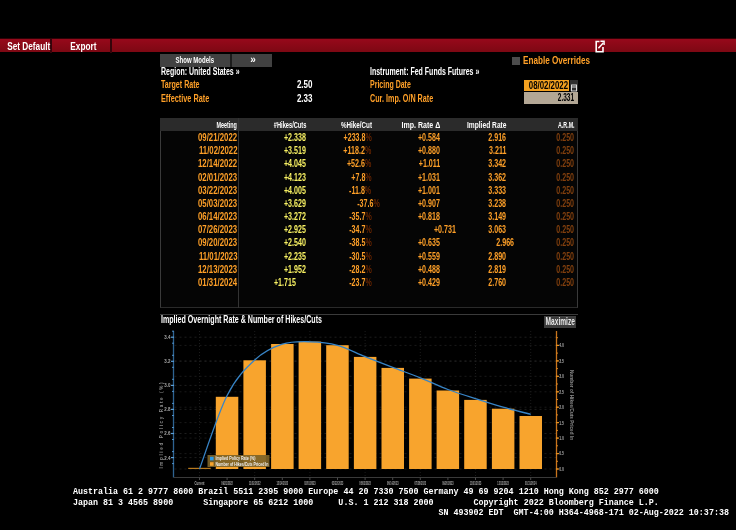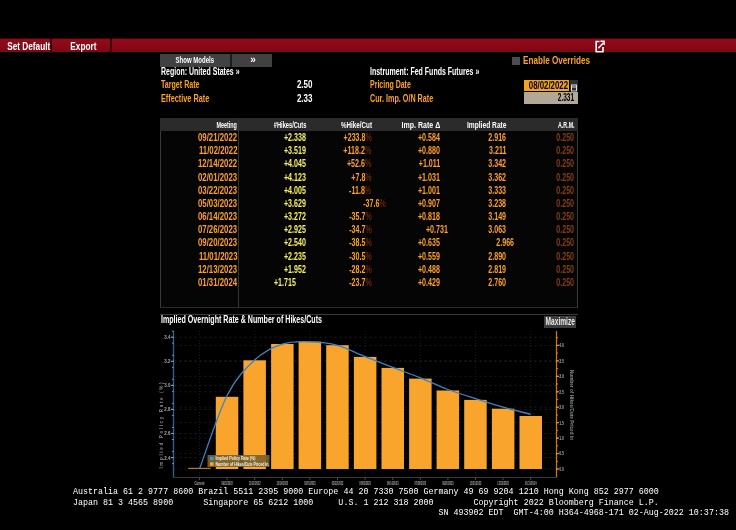--- a/index.html
+++ b/index.html
@@ -9,21 +9,21 @@
 .cc { display:inline-block; transform-origin:50% 50%; white-space:pre; }
 .redbar { position:absolute; left:0; top:38px; width:736px; height:14px;
   background:linear-gradient(#97091b,#7d0813); border-top:1px solid #2e0206; }
 .tab { position:absolute; top:0; height:14px; line-height:14px; text-align:center;
   color:#fff; font-size:11px; border-right:2px solid #35040a; }
 .lbl { position:absolute; height:13px; line-height:13px; font-size:10px; }
 .orange { color:#ffa028; }
 .white { color:#fff;text-align:right; }
 .cell { position:absolute; width:100px; text-align:right; }
 .trow { position:absolute; left:0; top:0; width:736px; height:13.17px; line-height:13.17px; font-size:10px; font-weight:bold; }
-.mono { position:absolute; font-family:"Liberation Mono",monospace; font-size:8.35px; font-weight:normal; color:#fff; white-space:pre; line-height:10.6px; }
+.mono { position:absolute; font-family:"Liberation Mono",monospace; font-size:8.35px; font-weight:bold; color:#fff; white-space:pre; line-height:10.6px; }
 </style></head><body>
 
 <div class="redbar">
   <div class="tab" style="left:0;width:52px"><span class="cc" style="transform:scaleX(0.75)">Set Default</span></div>
   <div class="tab" style="left:57px;width:55px"><span class="cc" style="transform:scaleX(0.75)">Export</span></div>
   <svg class="abs" style="left:595px;top:1.3px" width="10" height="13" viewBox="0 0 10 13">
     <path d="M4.5 1.5 H1.2 V11.7 H8 V7" stroke="#fff" stroke-width="1.6" fill="none"></path>
     <path d="M3.4 8.2 L8.4 2.7" stroke="#fff" stroke-width="1.5" fill="none"></path>
     <path d="M5.4 1.3 H9.1 V5.1" stroke="#fff" stroke-width="1.4" fill="none"></path>
   </svg>
@@ -108,38 +108,38 @@
 <div class="cell" style="left:137.0px;color:#ffa028"><span class="cr" style="transform:scaleX(0.78)">03/22/2023</span></div>
 <div class="cell" style="left:206.0px;color:#f8f163"><span class="cr" style="transform:scaleX(0.71)">+4.005</span></div>
 <div class="cell" style="left:271.5px;color:#ffa028"><span class="cr" style="transform:scaleX(0.71)">-11.8<span style="color:#6a2600">%</span></span></div>
 <div class="cell" style="left:340.0px;color:#ffa028"><span class="cr" style="transform:scaleX(0.71)">+1.001</span></div>
 <div class="cell" style="left:406.5px;color:#ffa028"><span class="cr" style="transform:scaleX(0.71)">3.333</span></div>
 <div class="cell" style="left:474.5px;color:#83400e"><span class="cr" style="transform:scaleX(0.71)">0.250</span></div>
 </div>
 <div class="trow" style="top:196.85px">
 <div class="cell" style="left:137.0px;color:#ffa028"><span class="cr" style="transform:scaleX(0.78)">05/03/2023</span></div>
 <div class="cell" style="left:206.0px;color:#f8f163"><span class="cr" style="transform:scaleX(0.71)">+3.629</span></div>
-<div class="cell" style="left:286px;color:#ffa028"><span class="cr" style="transform:scaleX(0.71)">-37.6<span style="color:#6a2600">%</span></span></div>
+<div class="cell" style="left:280px;color:#ffa028"><span class="cr" style="transform:scaleX(0.71)">-37.6<span style="color:#6a2600">%</span></span></div>
 <div class="cell" style="left:340.0px;color:#ffa028"><span class="cr" style="transform:scaleX(0.71)">+0.907</span></div>
 <div class="cell" style="left:406.5px;color:#ffa028"><span class="cr" style="transform:scaleX(0.71)">3.238</span></div>
 <div class="cell" style="left:474.5px;color:#83400e"><span class="cr" style="transform:scaleX(0.71)">0.250</span></div>
 </div>
 <div class="trow" style="top:210.02px">
 <div class="cell" style="left:137.0px;color:#ffa028"><span class="cr" style="transform:scaleX(0.78)">06/14/2023</span></div>
 <div class="cell" style="left:206.0px;color:#f8f163"><span class="cr" style="transform:scaleX(0.71)">+3.272</span></div>
 <div class="cell" style="left:271.5px;color:#ffa028"><span class="cr" style="transform:scaleX(0.71)">-35.7<span style="color:#6a2600">%</span></span></div>
 <div class="cell" style="left:340.0px;color:#ffa028"><span class="cr" style="transform:scaleX(0.71)">+0.818</span></div>
 <div class="cell" style="left:406.5px;color:#ffa028"><span class="cr" style="transform:scaleX(0.71)">3.149</span></div>
 <div class="cell" style="left:474.5px;color:#83400e"><span class="cr" style="transform:scaleX(0.71)">0.250</span></div>
 </div>
 <div class="trow" style="top:223.19px">
 <div class="cell" style="left:137.0px;color:#ffa028"><span class="cr" style="transform:scaleX(0.78)">07/26/2023</span></div>
 <div class="cell" style="left:206.0px;color:#f8f163"><span class="cr" style="transform:scaleX(0.71)">+2.925</span></div>
 <div class="cell" style="left:271.5px;color:#ffa028"><span class="cr" style="transform:scaleX(0.71)">-34.7<span style="color:#6a2600">%</span></span></div>
-<div class="cell" style="left:348px;color:#ffa028"><span class="cr" style="transform:scaleX(0.71)">+0.731</span></div>
+<div class="cell" style="left:356px;color:#ffa028"><span class="cr" style="transform:scaleX(0.71)">+0.731</span></div>
 <div class="cell" style="left:406.5px;color:#ffa028"><span class="cr" style="transform:scaleX(0.71)">3.063</span></div>
 <div class="cell" style="left:474.5px;color:#83400e"><span class="cr" style="transform:scaleX(0.71)">0.250</span></div>
 </div>
 <div class="trow" style="top:236.36px">
 <div class="cell" style="left:137.0px;color:#ffa028"><span class="cr" style="transform:scaleX(0.78)">09/20/2023</span></div>
 <div class="cell" style="left:206.0px;color:#f8f163"><span class="cr" style="transform:scaleX(0.71)">+2.540</span></div>
 <div class="cell" style="left:271.5px;color:#ffa028"><span class="cr" style="transform:scaleX(0.71)">-38.5<span style="color:#6a2600">%</span></span></div>
 <div class="cell" style="left:340.0px;color:#ffa028"><span class="cr" style="transform:scaleX(0.71)">+0.635</span></div>
 <div class="cell" style="left:414px;color:#ffa028"><span class="cr" style="transform:scaleX(0.71)">2.966</span></div>
 <div class="cell" style="left:474.5px;color:#83400e"><span class="cr" style="transform:scaleX(0.71)">0.250</span></div>

